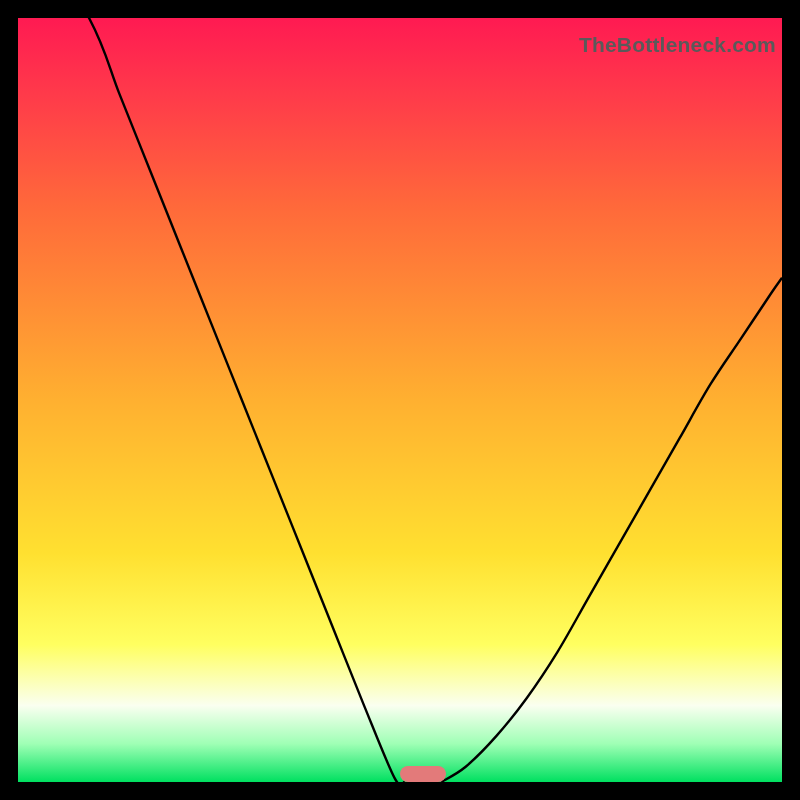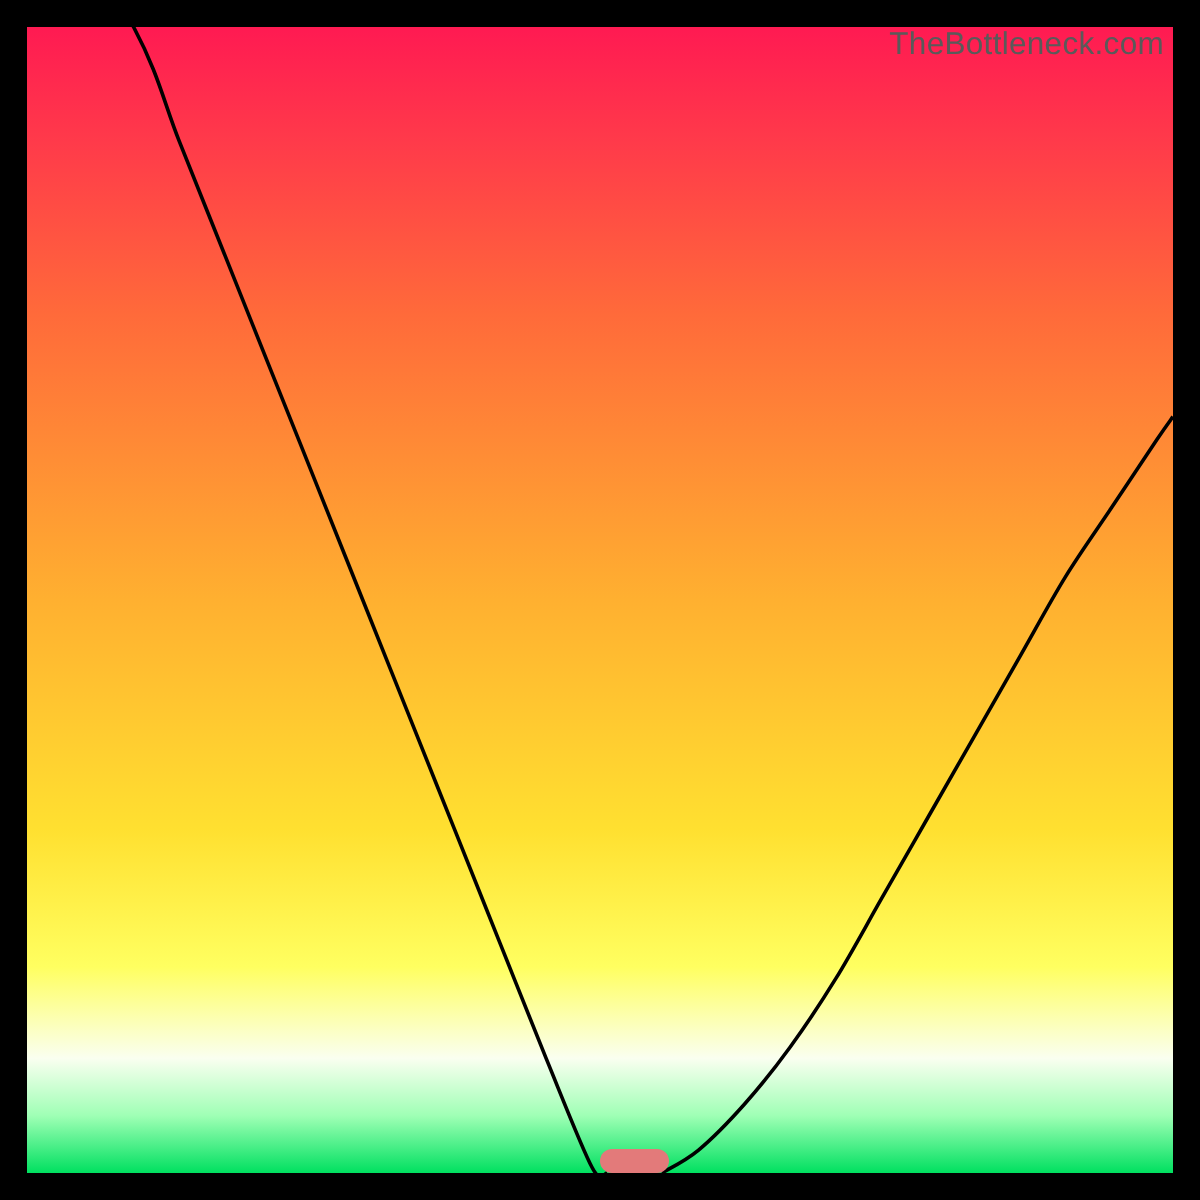--- a/index.html
+++ b/index.html
@@ -23,25 +23,25 @@
       #ffb030 50%,
       #ffe030 70%,
       #ffff60 82%,
       #fafff0 90%,
       #9fffb5 95%,
       #00e060 100%
     );
   }
   .watermark {
     position: absolute;
-    top: 0px;
+    top: 15px;
     right: 6px;
     font-family: Arial, Helvetica, sans-serif;
     font-size: 21px;
-    font-weight: 400;
+    font-weight: 700;
     color: #5a5a5a;
     letter-spacing: 0.2px;
   }
   .curve-svg {
     position: absolute;
     left: 0;
     top: 0;
     width: 764px;
     height: 764px;
   }

